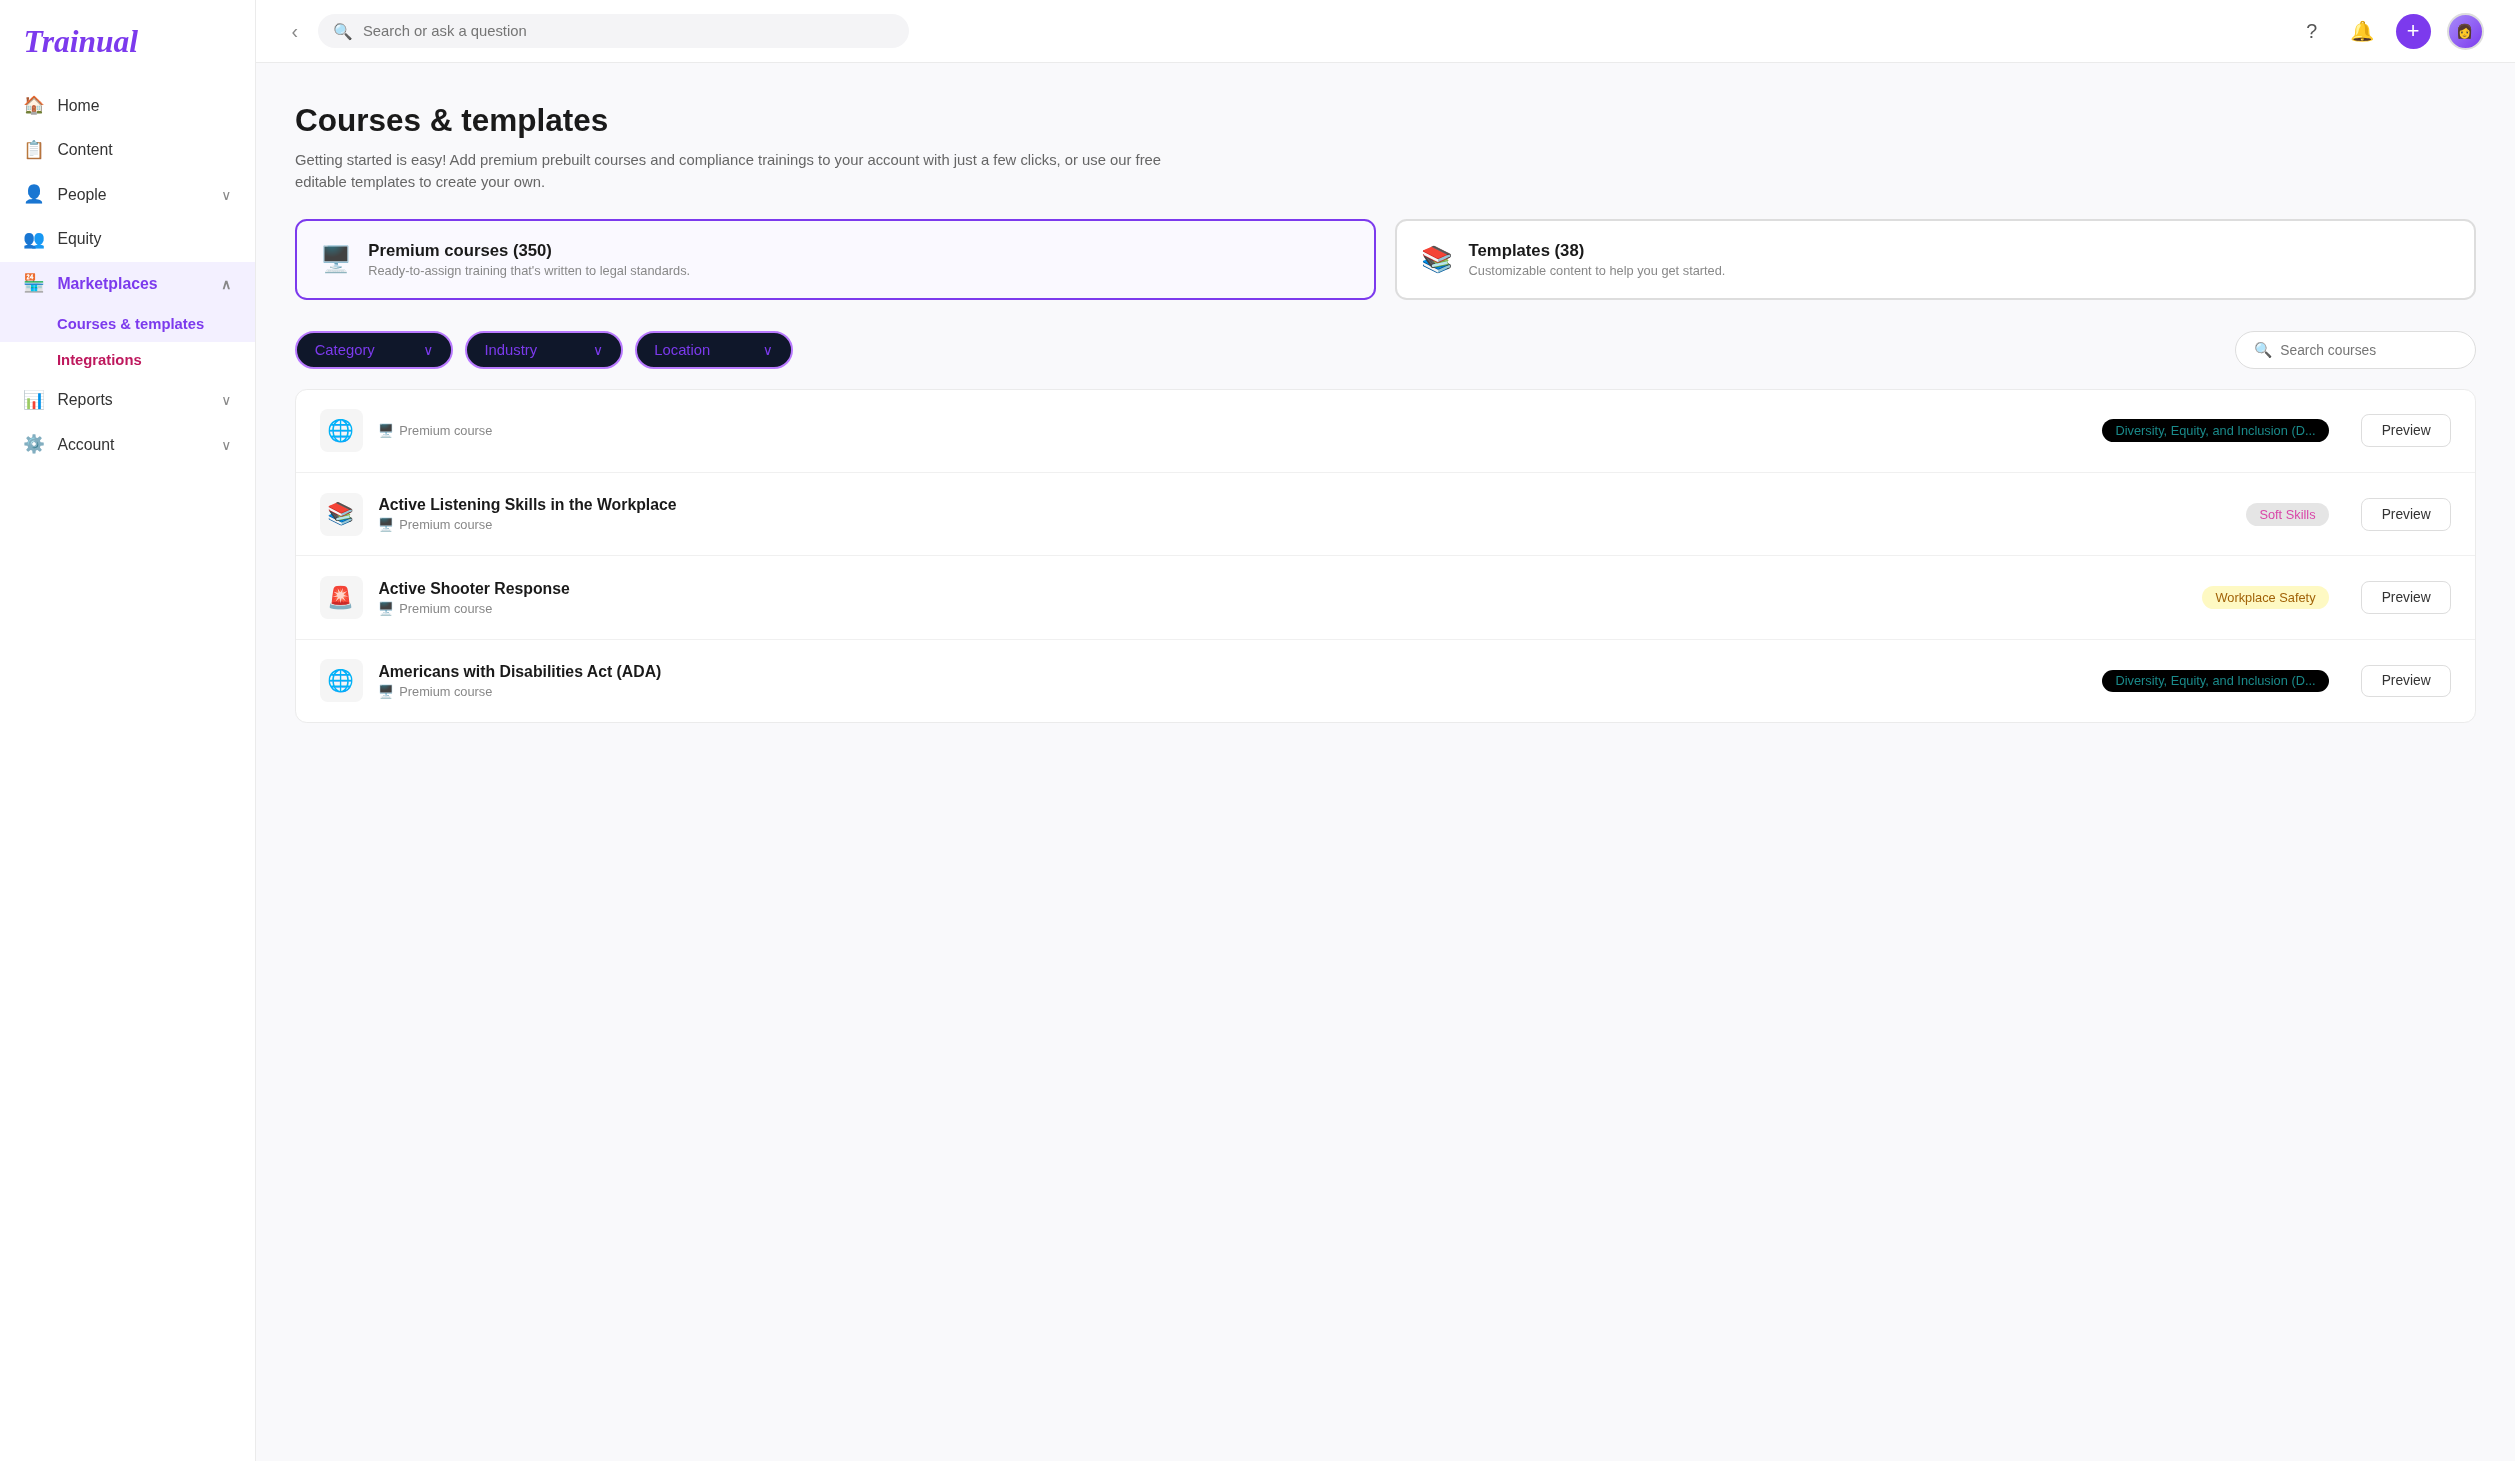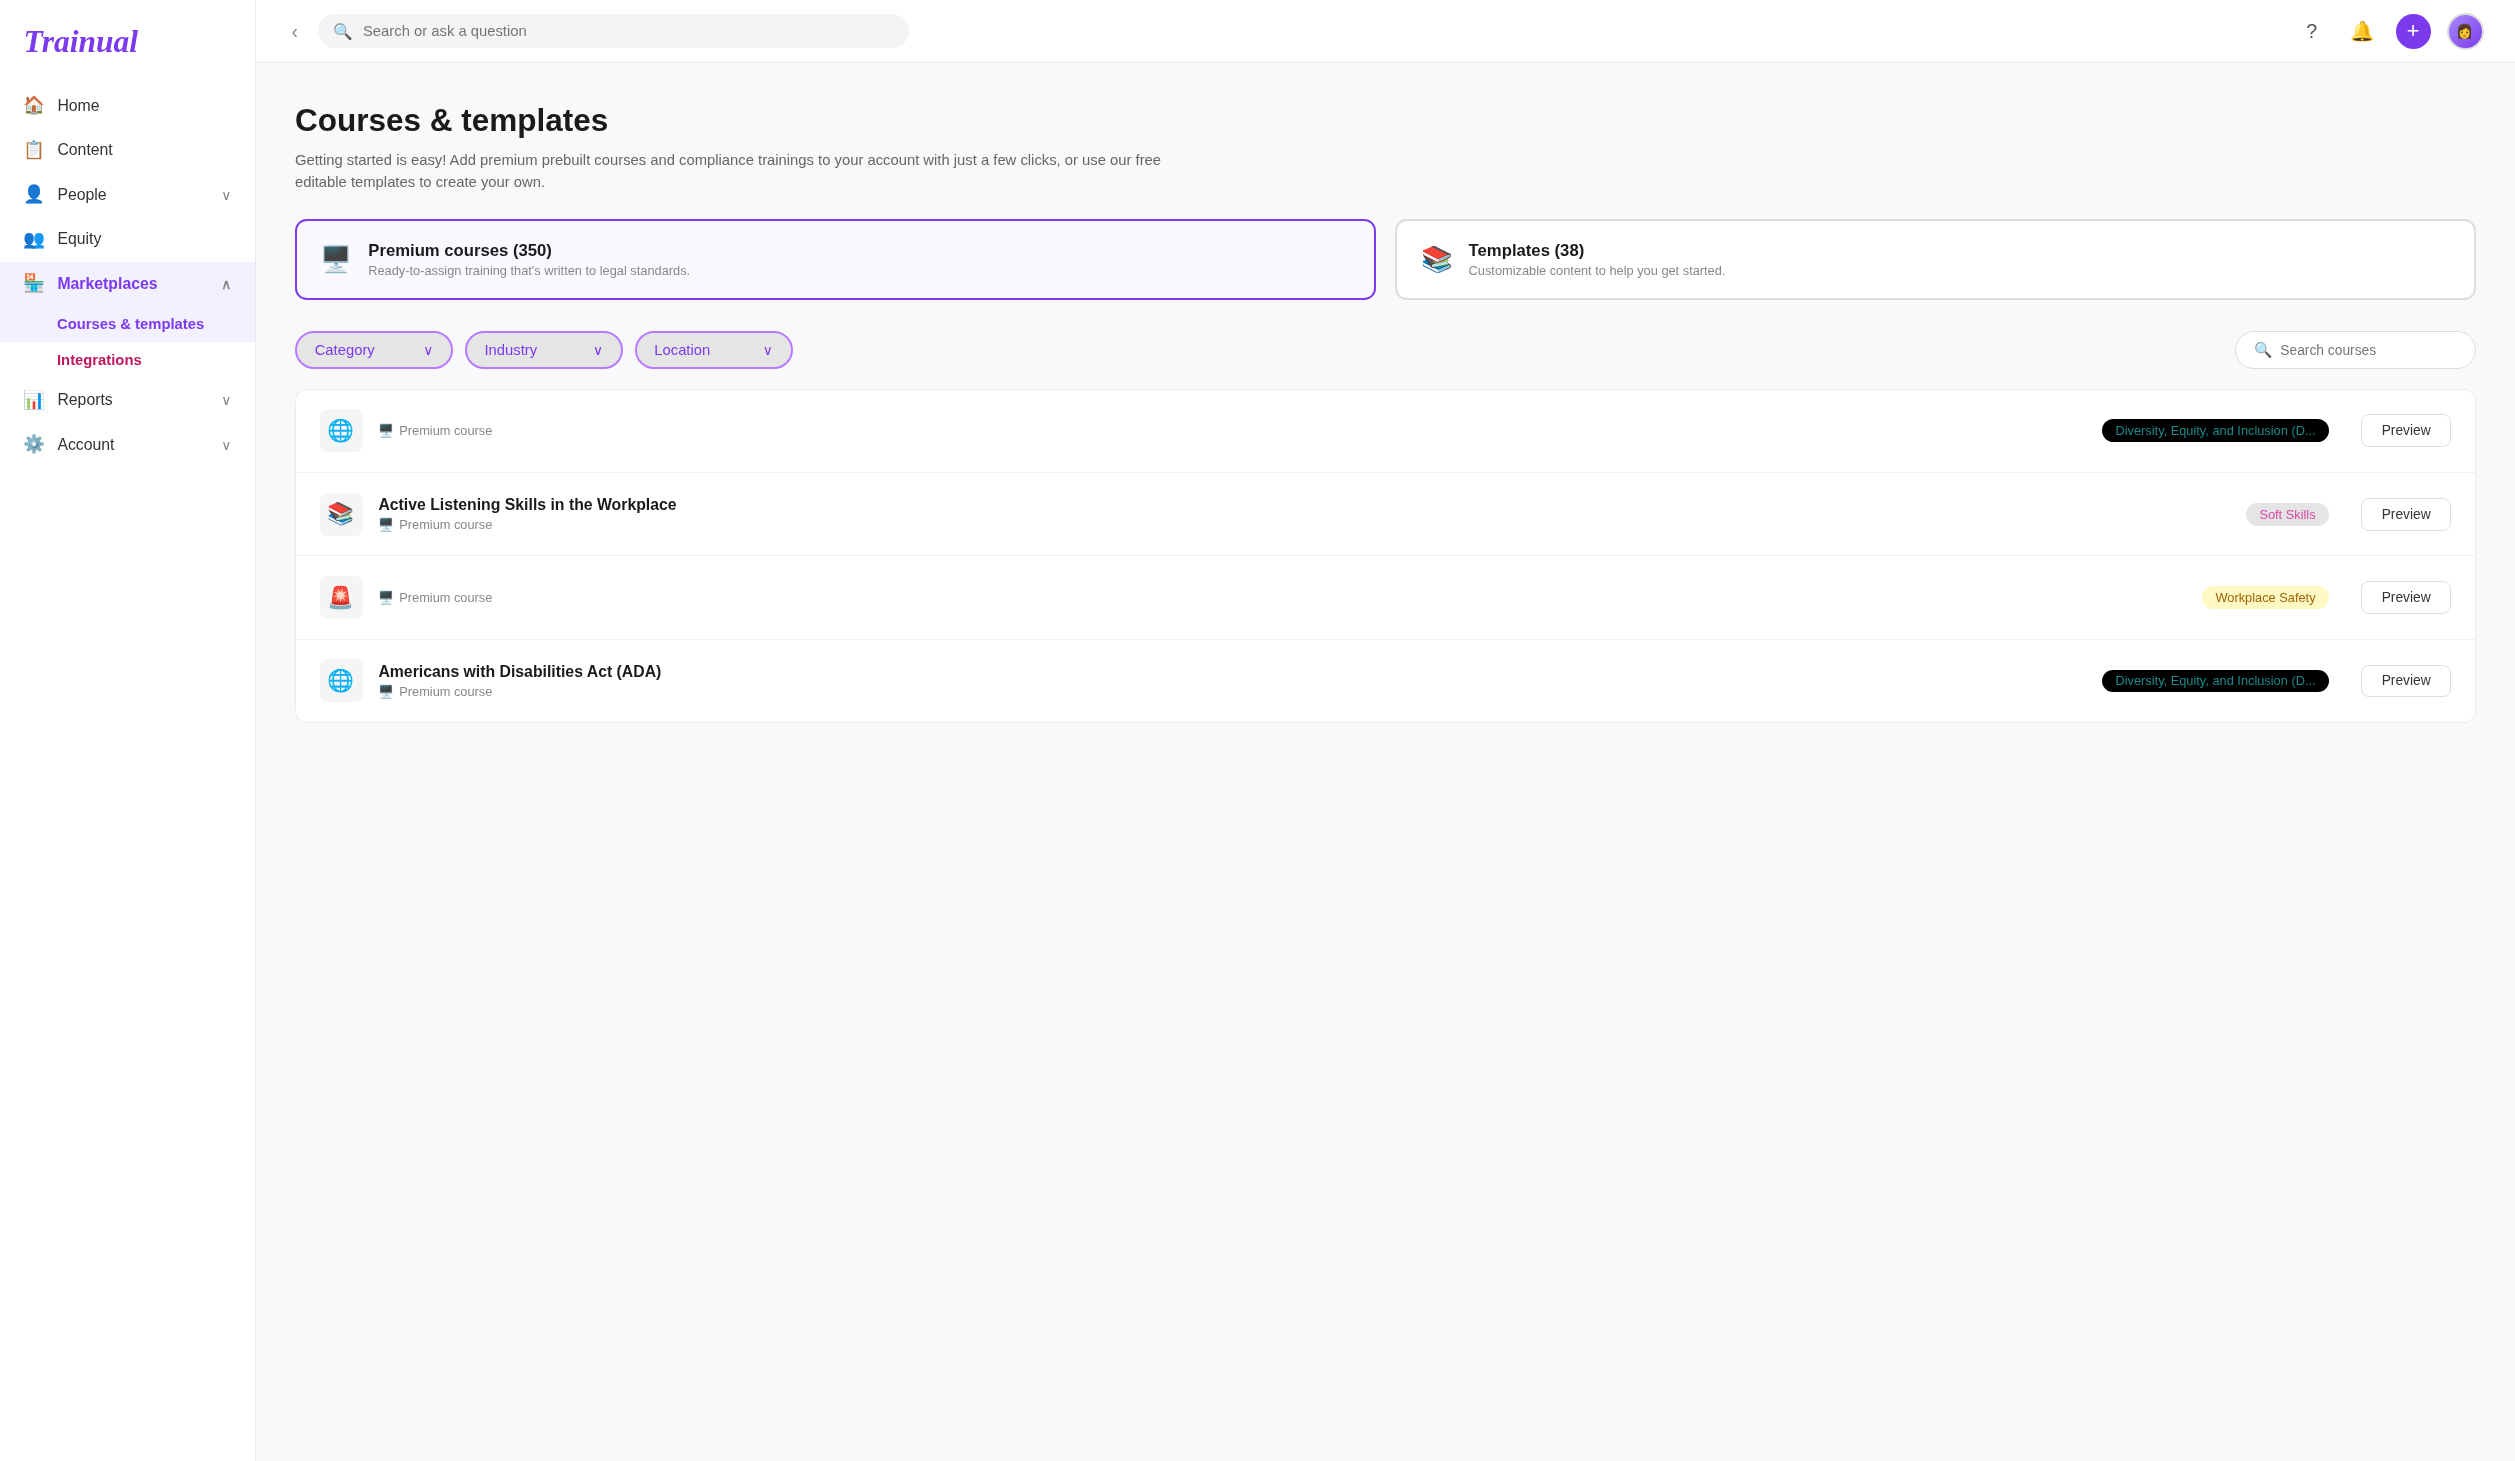--- a/index.html
+++ b/index.html
@@ -220,21 +220,21 @@
       display: flex;
       align-items: center;
       gap: 7.9px;
       border: 2px solid #b97aff;
       border-radius: 23.6px;
       padding: 8.9px 17.7px;
       cursor: pointer;
       font-size: 14.8px;
       color: #7c3aed;
       font-weight: 500;
-      background: #e5e5e5;
+      background: #0f172a;
       min-width: 158px;
     }
     .filter-dropdown .chevron { margin-left: auto; font-size: 13.8px; }
     .search-courses-input {
       margin-left: auto;
       display: flex;
       align-items: center;
       gap: 7.9px;
       border: 1.5px solid #ddd;
       border-radius: 23.6px;
@@ -444,20 +444,21 @@
             <span>Premium course</span>
           </div>
         </div>
         <span class="course-badge badge-soft">Soft Skills</span>
         <button class="preview-btn">Preview</button>
       </div>
 
       <div class="course-item">
         <div class="course-emoji">🚨</div>
         <div class="course-info">
+          <div class="course-title">Active Shooter Response</div>
           <div class="course-type">
             <span>🖥️</span>
             <span>Premium course</span>
           </div>
         </div>
         <span class="course-badge badge-safety">Workplace Safety</span>
         <button class="preview-btn">Preview</button>
       </div>
 
       <div class="course-item">

